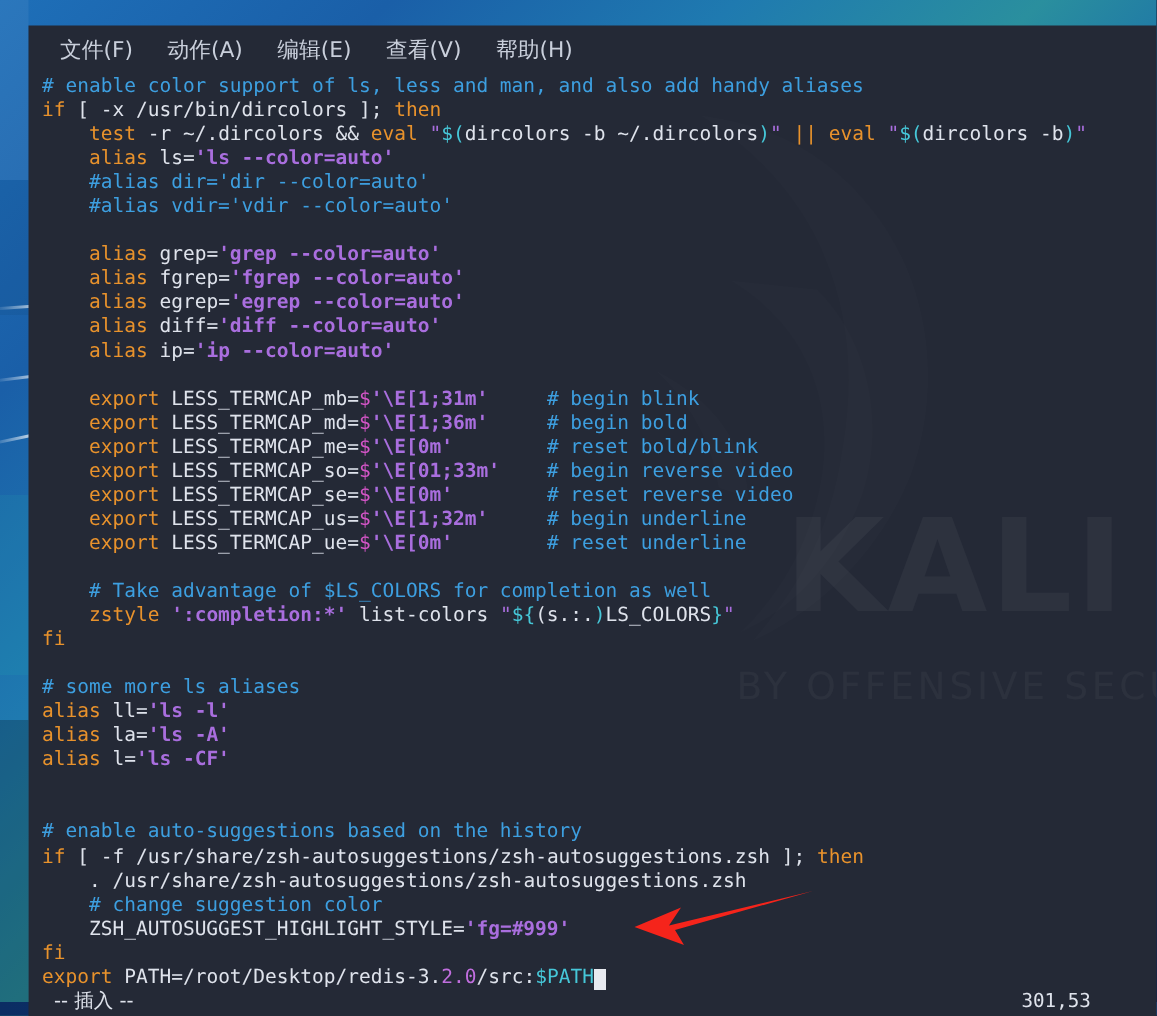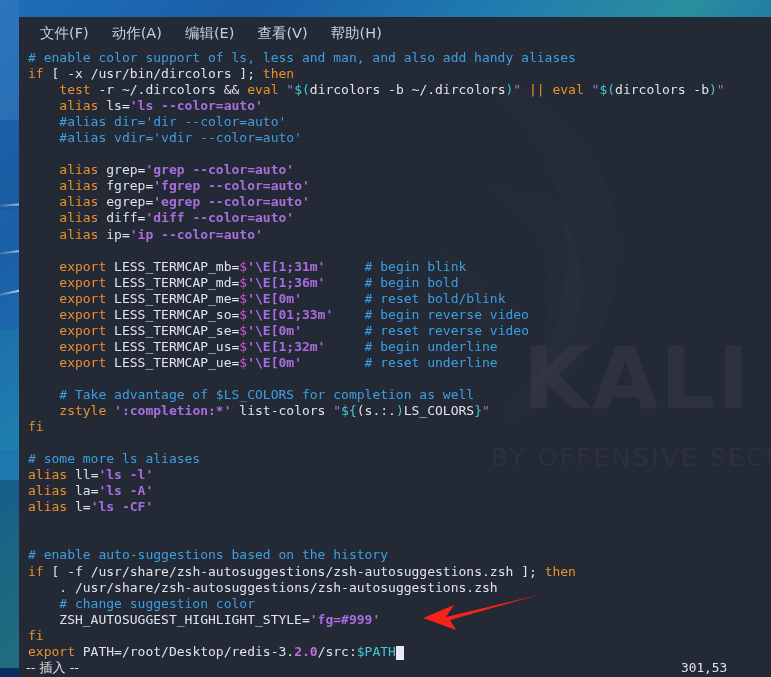--- a/index.html
+++ b/index.html
@@ -100,29 +100,29 @@
   .ln { height: 16.05px; }
 
   
   .c-comment  { color: #3d9fe0; }        
   .c-kw       { color: #e8922c; }        
   .c-plain    { color: #dfe3ec; }        
   .c-str      { color: #a96ede; font-weight: bold; }        
   .c-strd     { color: #dfe3ec; text-align: center; }        
   .c-var      { color: #46c7d8; }        
   .c-dollar   { color: #d455c7; }        
-  .c-num      { color: #c06ede; font-weight: bold; }        
+  .c-num      { color: #c06ede; }        
   .c-op       { color: #e8922c; }        
   .c-quote    { color: #a96ede; }
 
   
   #statusline {
     position: relative;
     z-index: 4;
-    padding-left: 7px;
+    padding-left: 17px;
     font-size: 12.8px;
     line-height: 16.05px;
     color: #dfe3ec;
     display: flex;
     white-space: pre;
   }
   #statusline .mode {
     font-family: "DejaVu Sans", "Liberation Sans", sans-serif;
     font-size: 13px;
   }

